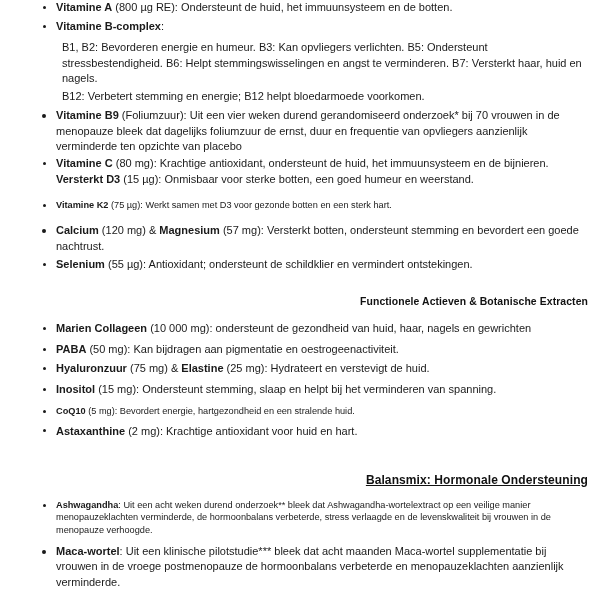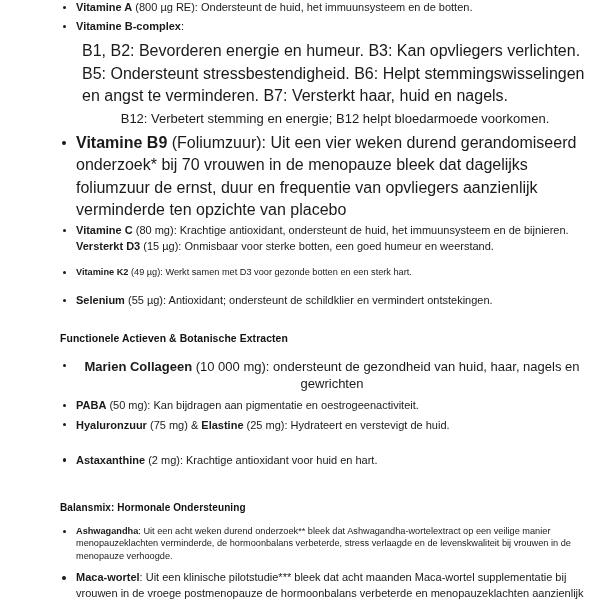--- a/index.html
+++ b/index.html
@@ -11,21 +11,21 @@
     width: 600px;
     height: 600px;
     font-family: "Liberation Sans", sans-serif;
     color: #1a1a1a;
     overflow: hidden;
   }
   .page {
     width: 600px;
     height: 536px;
     box-sizing: border-box;
-    padding: 0px 12px 0px 60px;
+    padding: 0px 12px 0px 40px;
     position: relative;
   }
 
   ul.blist {
     list-style: none;
     margin: 0;
     padding: 0;
   }
   li.item {
     position: relative;
@@ -39,24 +39,24 @@
     width: 3.2px;
     height: 3.2px;
     border-radius: 50%;
     background: #1a1a1a;
   }
   li.item.lg > .bullet {
     width: 3.8px; height: 3.8px; left: 2px; top: 0.55em;
   }
 
   
-  .sz-lg   { font-size: 16px; line-height: 1.40; }
+  .sz-lg   { font-size: 11px; line-height: 1.40; }
   .sz-md   { font-size: 11.0px; line-height: 1.38; }
   .sz-sm   { font-size: 9.2px;  line-height: 1.36; }
-  .sz-xs   { font-size: 13px;  line-height: 1.34; text-align: center; }
+  .sz-xs   { font-size: 11px;  line-height: 1.34; }
 
   .b { font-weight: 700; }
 
   .para {
     margin: 0;
     padding-left: 22px;
   }
 
   .gap-2  { height: 2px; }
   .gap-3  { height: 3px; }
@@ -66,23 +66,24 @@
   .gap-8  { height: 8px; }
   .gap-10 { height: 10px; }
   .gap-12 { height: 12px; }
   .gap-14 { height: 14px; }
   .gap-24 { height: 24px; }
 
   h2.section {
     margin: 0;
     font-weight: 700;
     color: #111111;
+    text-align: right;
   }
   h2.section.s1 { font-size: 10.4px; letter-spacing: 0.1px; }
-  h2.section.s2 { font-size: 10px; letter-spacing: 0.1px; }
+  h2.section.s2 { font-size: 12px; letter-spacing: 0.1px; text-decoration: underline; }
 </style>
 </head>
 <body>
 
 <div class="page">
 
   <ul class="blist">
 
     <li class="item sz-md">
       <span class="bullet"></span>
@@ -119,28 +120,32 @@
       <span class="b">Vitamine C</span><span> (80 mg)</span><span>: Krachtige antioxidant, ondersteunt de huid, het immuunsysteem en de bijnieren. </span><span class="b">Versterkt D3</span><span> (15 µg)</span><span>: Onmisbaar voor sterke botten, een goed humeur en weerstand.</span>
     </li>
 
     <div class="gap-6"></div>
 
 
     <div class="gap-6"></div>
 
     <li class="item sz-sm">
       <span class="bullet"></span>
-      <span class="b">Vitamine K2</span><span> (49 µg)</span><span>: Werkt samen met D3 voor gezonde botten en een sterk hart.</span>
-    </li>
-
-    <div class="gap-6"></div>
-
-
-    <div class="gap-6"></div>
-
+      <span class="b">Vitamine K2</span><span> (75 µg)</span><span>: Werkt samen met D3 voor gezonde botten en een sterk hart.</span>
+    </li>
+
+    <div class="gap-6"></div>
+
+
+    <div class="gap-6"></div>
+
+    <li class="item sz-lg lg">
+      <span class="bullet"></span>
+      <span class="b">Calcium</span><span> (120 mg) &amp; </span><span class="b">Magnesium</span><span> (57 mg)</span><span>: Versterkt botten, ondersteunt stemming en bevordert een goede nachtrust.</span>
+    </li>
 
     <div class="gap-3"></div>
 
     <li class="item sz-md">
       <span class="bullet"></span>
       <span class="b">Selenium</span><span> (55 µg)</span><span>: Antioxidant; ondersteunt de schildklier en vermindert ontstekingen.</span>
     </li>
   </ul>
 
   <div class="gap-24"></div>
@@ -165,23 +170,31 @@
 
     <div class="gap-4"></div>
 
     <li class="item sz-md">
       <span class="bullet"></span>
       <span class="b">Hyaluronzuur</span><span> (75 mg) &amp; </span><span class="b">Elastine</span><span> (25 mg)</span><span>: Hydrateert en verstevigt de huid.</span>
     </li>
 
     <div class="gap-6"></div>
 
+    <li class="item sz-xs">
+      <span class="bullet"></span>
+      <span class="b">Inositol</span><span> (15 mg)</span><span>: Ondersteunt stemming, slaap en helpt bij het verminderen van spanning.</span>
+    </li>
 
     <div class="gap-8"></div>
 
+    <li class="item sz-sm">
+      <span class="bullet"></span>
+      <span class="b">CoQ10</span><span> (5 mg)</span><span>: Bevordert energie, hartgezondheid en een stralende huid.</span>
+    </li>
 
     <div class="gap-6"></div>
 
     <li class="item sz-md">
       <span class="bullet"></span>
       <span class="b">Astaxanthine</span><span> (2 mg)</span><span>: Krachtige antioxidant voor huid en hart.</span>
     </li>
   </ul>
 
   <div class="gap-24"></div>

